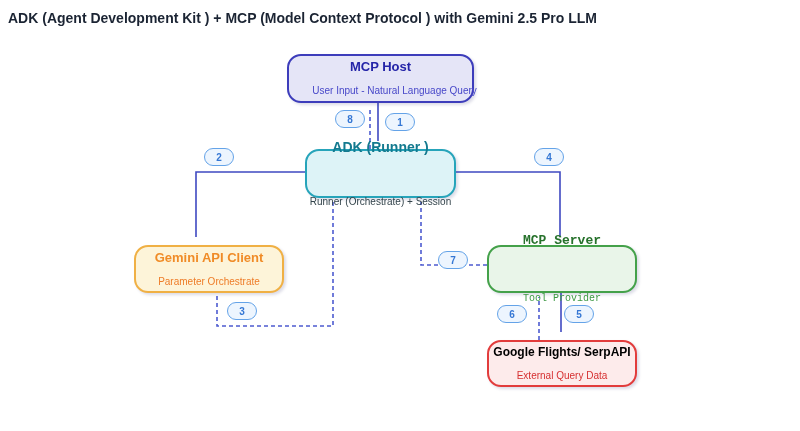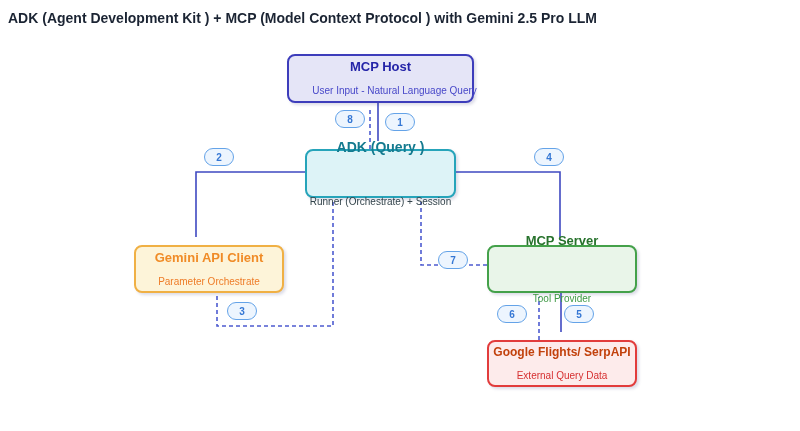--- a/index.html
+++ b/index.html
@@ -10,21 +10,21 @@
   .diagram-title{
     position:absolute;left:8px;top:10px;margin:0;
     font-size:14px;font-weight:bold;color:#1b2433;letter-spacing:0;
     white-space:nowrap;
   }
   .connectors{position:absolute;left:0;top:0;}
   .connectors path{fill:none;stroke-width:1.6px;}
   .connectors path.solid{stroke:#3f49c1;}
   .connectors path.dash{stroke:#4d5bd0;stroke-dasharray:4 3;}
   .node{
-    position:absolute;border:2px solid #888;border-radius:8px;
+    position:absolute;border:2px solid #888;border-radius:14px;
     display:flex;flex-direction:column;align-items:center;justify-content:center;
     box-shadow:2px 2px 3px rgba(60,60,120,0.18);
     text-align:right;line-height:1.25;gap:8px;
   }
   .node-title{font-weight:bold;font-size:13px;white-space:nowrap;}
   .node-title.lg{font-size:14px;}
   .node-title.sm{font-size:12px;}
   .node-sub{font-size:10px;margin-top:2px;white-space:nowrap;}
   .badge{
     position:absolute;width:30px;height:18px;border-radius:9px;
@@ -58,36 +58,36 @@
     <path class="solid" d="M561 289 V 332" marker-end="url(#ah-solid)"></path>
     <path class="dash" d="M539 340 V 297" marker-end="url(#ah-dash)"></path>
   </svg>
 
   <div class="node" style="left: 287px; top: 54px; width: 183px; height: 45px; background: rgb(229, 229, 247); border-color: rgb(61, 61, 187);">
     <div class="node-title" style="color: rgb(36, 36, 168);">MCP Host</div>
     <div class="node-sub" style="color: rgb(72, 72, 201); margin-left: 28px;">User Input - Natural Language Query</div>
   </div>
 
   <div class="node" style="left: 305px; top: 149px; width: 147px; height: 45px; background: rgb(221, 243, 247); border-color: rgb(38, 164, 186);">
-    <div class="node-title lg" style="color: rgb(20, 122, 143);">ADK (Query )</div>
+    <div class="node-title lg" style="color: rgb(20, 122, 143);">ADK (Runner )</div>
     <div class="node-sub" style="color: rgb(51, 68, 75); margin-top: 32px;">Runner (Orchestrate) + Session</div>
   </div>
 
   <div class="node" style="left: 122px; top: 245px; width: 146px; height: 44px; background: rgb(253, 244, 217); border-color: rgb(240, 176, 68); margin-left: 12px;">
     <div class="node-title" style="color: rgb(240, 139, 38);">Gemini API Client</div>
     <div class="node-sub" style="color: rgb(238, 124, 40);">Parameter Orchestrate</div>
   </div>
 
-  <div class="node" style="left: 487px; top: 245px; width: 146px; height: 44px; background: rgb(233, 245, 233); border-color: rgb(68, 161, 74);">
+  <div class="node" style="left: 487px; top: 245px; width: 146px; height: 44px; background: rgb(233, 245, 233); border-color: rgb(68, 161, 74); font-family: Liberation Mono, monospace;">
     <div class="node-title" style="color: rgb(39, 114, 44);">MCP Server</div>
     <div class="node-sub" style="color: rgb(63, 154, 69); margin-top: 36px;">Tool Provider</div>
   </div>
 
   <div class="node" style="left: 487px; top: 340px; width: 146px; height: 43px; background: rgb(253, 235, 235); border-color: rgb(226, 60, 60);">
-    <div class="node-title sm" style="color: #c2410c;">Google Flights/ SerpAPI</div>
+    <div class="node-title sm" style="color: #000000;">Google Flights/ SerpAPI</div>
     <div class="node-sub" style="color: rgb(214, 48, 49);">External Query Data</div>
   </div>
 
   <div class="badge" style="left:385px;top:113px;">1</div>
   <div class="badge" style="left:204px;top:148px;">2</div>
   <div class="badge" style="left:227px;top:302px;">3</div>
   <div class="badge" style="left:534px;top:148px;">4</div>
   <div class="badge" style="left:564px;top:305px;">5</div>
   <div class="badge" style="left:497px;top:305px;">6</div>
   <div class="badge" style="left:438px;top:251px;">7</div>

